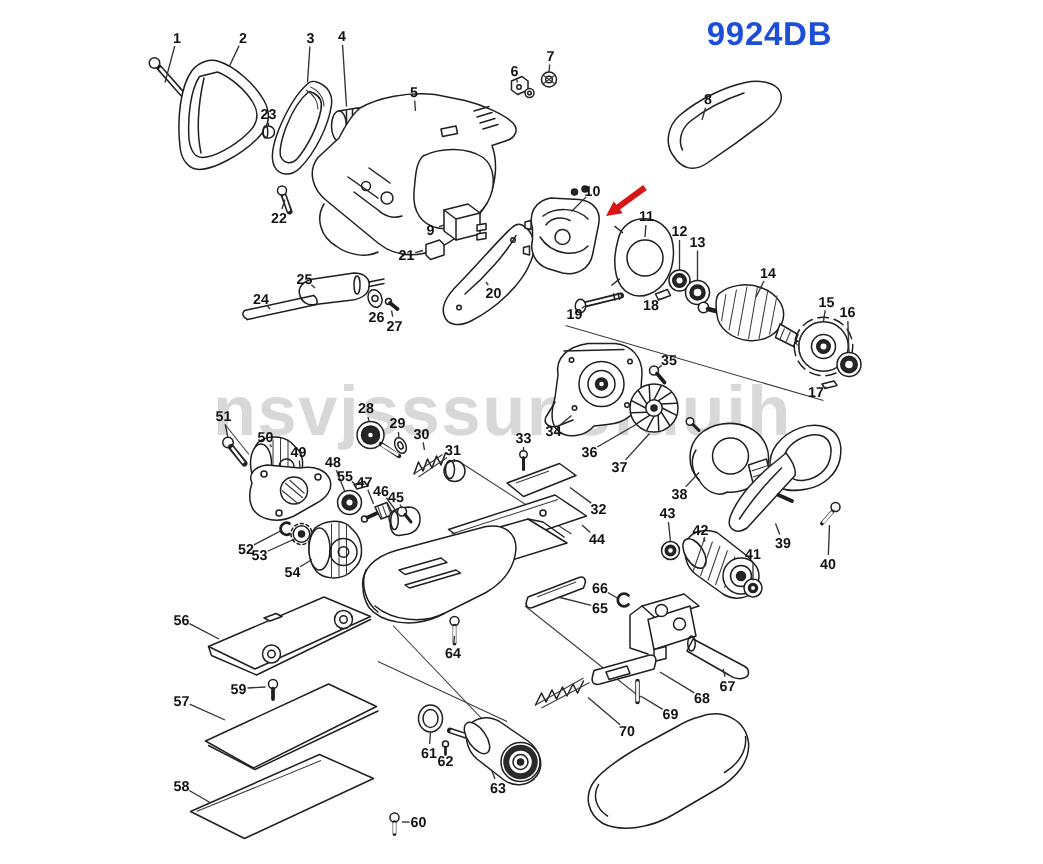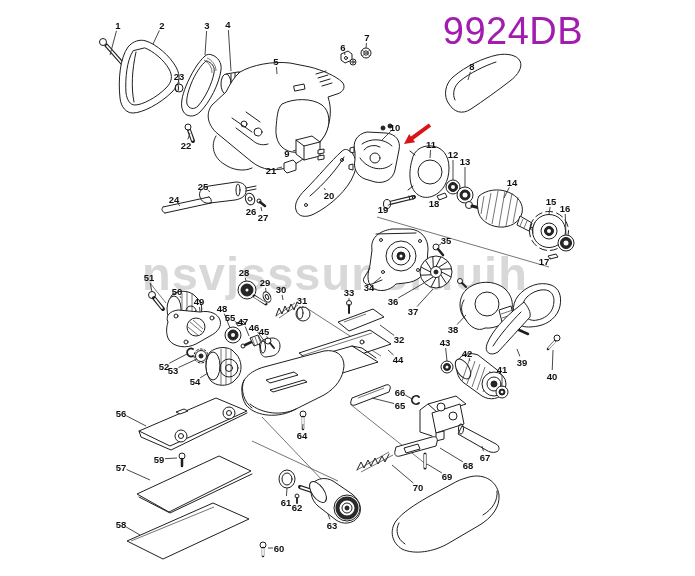--- a/index.html
+++ b/index.html
@@ -1,19 +1,19 @@
 <!DOCTYPE html>
 <html><head>
 <meta charset="utf-8">
 <style>
   html,body{margin:0;padding:0;background:#fff;}
   #stage{position:relative;width:695px;height:576px;background:#fff;overflow:hidden;
          font-family:"Liberation Sans",sans-serif;}
   #title{position:absolute;left:438px;top:10px;width:150px;text-align:center;
-         font-size:38px;font-weight:400;letter-spacing:0.5px;color:#a21caf;}
+         font-size:22px;font-weight:700;letter-spacing:0.5px;color:#1d4ed8;}
   svg{position:absolute;left:0;top:0;}
   .ink{stroke:#1f1f1f;stroke-width:1;fill:none;stroke-linecap:round;stroke-linejoin:round;}
   .inkf{stroke:#1f1f1f;stroke-width:1;fill:#ffffff;stroke-linejoin:round;}
   .dark{stroke:#1f1f1f;stroke-width:1;fill:#262626;}
   .thin{stroke:#3a3a3a;stroke-width:0.7;fill:none;}
   .shaft-o{stroke:#1f1f1f;stroke-width:4;stroke-linecap:round;}
   .shaft-i{stroke:#ffffff;stroke-width:1.8;stroke-linecap:round;}
   .wm{fill:#d8d8d8;font-weight:700;font-size:47px;letter-spacing:1px;}
   .lbl{font-size:9.5px;font-weight:700;fill:#111;}
   .leader{stroke:#333;stroke-width:0.9;}

